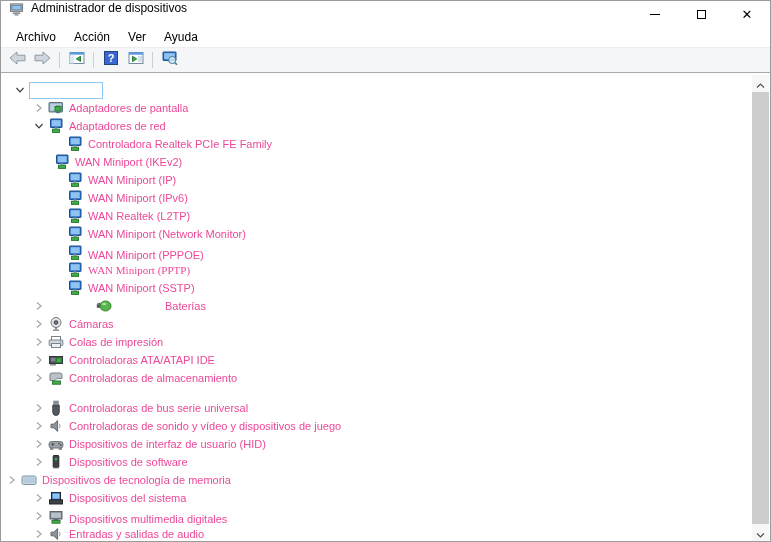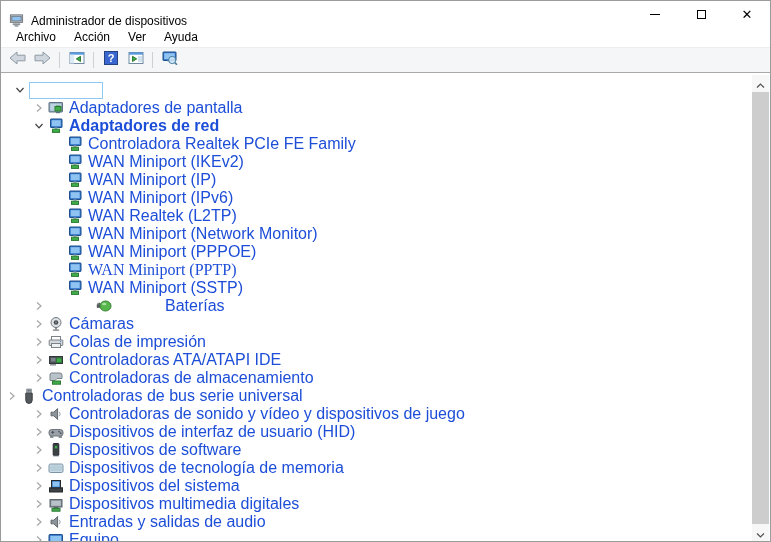--- a/index.html
+++ b/index.html
@@ -2,21 +2,21 @@
 <html><head>
 <meta charset="utf-8">
 <style>
   * { box-sizing: border-box; margin: 0; padding: 0; }
   html, body { background: #fff; }
   body { font-family: "Liberation Sans", sans-serif; }
   .window {
     position: relative; width: 771px; height: 542px;
     background: #fff; border: 1px solid #9b9b9b; overflow: hidden;
   }
-  .titlebar { height: 27px; display: flex; align-items: flex-end; padding-left: 8px; background: #fff; }
+  .titlebar { height: 27px; display: flex; align-items: flex-start; padding-left: 8px; background: #fff; }
   .title-icon { width: 16px; height: 16px; display: flex; align-items: center; }
   .title-text { font-size: 12px; color: #000; margin-left: 6px; }
   .win-controls { margin-left: auto; height: 100%; display: flex; }
   .win-btn { width: 46px; height: 100%; display: flex; align-items: center; justify-content: center; }
   .min-glyph { width: 10px; height: 1px; background: #000; display: inline-block; }
   .max-glyph { width: 9px; height: 9px; border: 1px solid #000; display: inline-block; }
   .close-glyph { font-size: 13px; line-height: 1; color: #000; }
 
   .menubar { height: 19px; display: flex; align-items: flex-start; padding-left: 6px; background: #fff; }
   .menu-item { font-size: 12px; color: #000; padding: 2px 9px; }
@@ -28,21 +28,21 @@
   .tb-btn { width: 25px; height: 22px; display: flex; align-items: center; justify-content: center; }
   .tb-sep { width: 1px; height: 16px; background: #d0d0d0; margin: 0 4px; }
 
   .tree {
     position: absolute; top: 74px; left: 1px; right: 18px; bottom: 0;
     background: #fff; overflow: hidden; padding-top: 6px;
   }
   .row { height: 18px; display: flex; align-items: center; white-space: nowrap; }
   .chev { width: 19px; height: 18px; display: flex; align-items: center; justify-content: center; flex: none; }
   .ticon { width: 16px; height: 16px; margin-right: 5px; flex: none; display: flex; align-items: center; justify-content: center; }
-  .label { font-size: 16px; color: #1d4ed8; }
+  .label { font-size: 11px; color: #ec4899; }
   .edit-box {
     width: 74px; height: 17px; background: #fff;
     border: 1px solid #8ecaf5; display: inline-block;
   }
 
   .scrollbar {
     position: absolute; top: 74px; right: 1px; bottom: 0; width: 17px;
     background: #f0f0f0;
   }
   .sb-btn { position: absolute; left: 0; right: 0; height: 17px; display: flex; align-items: center; justify-content: center; background: #f7f7f7; }
@@ -154,21 +154,21 @@
             <rect x="1" y="2.5" width="13.5" height="9.5" rx="0.5" fill="#8ea5b5" stroke="#5c7284"></rect>
             <rect x="2.2" y="3.7" width="11" height="7" fill="#bcd3e2"></rect>
             <rect x="7" y="6.5" width="6" height="4.5" fill="#3fae49" stroke="#2c7a33"></rect>
             <rect x="8.5" y="5.2" width="1" height="1.3" fill="#2c7a33"></rect>
             <rect x="10.5" y="5.2" width="1" height="1.3" fill="#2c7a33"></rect>
             <rect x="8" y="12" width="4" height="1.2" fill="#5c7284"></rect>
           </svg>
         </span>
         <span class="label">Adaptadores de pantalla</span>
       </div>
-      <div class="row" style="padding-left: 27px; font-weight: bold;">
+      <div class="row" style="padding-left: 27px;">
         <span class="chev">
           <svg width="10" height="10" viewBox="0 0 10 10">
             <path d="M1.5 3 L5 6.8 L8.5 3" fill="none" stroke="#3c3c3c" stroke-width="1.2"></path>
           </svg>
         </span>
         <span class="ticon">
           <svg width="16" height="16" viewBox="0 0 16 16">
             <rect x="2.5" y="1" width="11.5" height="8.5" rx="0.5" fill="#2f74c9" stroke="#1f4f8c"></rect>
             <rect x="3.7" y="2.2" width="9" height="6" fill="#8fc3f2"></rect>
             <rect x="6.5" y="9.5" width="3" height="1.8" fill="#9fb0bf"></rect>
@@ -182,21 +182,21 @@
         <span class="ticon">
           <svg width="16" height="16" viewBox="0 0 16 16">
             <rect x="2.5" y="1" width="11.5" height="8.5" rx="0.5" fill="#2f74c9" stroke="#1f4f8c"></rect>
             <rect x="3.7" y="2.2" width="9" height="6" fill="#8fc3f2"></rect>
             <rect x="6.5" y="9.5" width="3" height="1.8" fill="#9fb0bf"></rect>
             <rect x="4.5" y="11.2" width="7" height="3.2" fill="#3fae49" stroke="#2c7a33"></rect>
           </svg>
         </span>
         <span class="label">Controladora Realtek PCIe FE Family</span>
       </div>
-      <div class="row" style="padding-left: 46px;">
+      <div class="row" style="padding-left: 33px;">
         <span class="chev"></span>
         <span class="ticon">
           <svg width="16" height="16" viewBox="0 0 16 16">
             <rect x="2.5" y="1" width="11.5" height="8.5" rx="0.5" fill="#2f74c9" stroke="#1f4f8c"></rect>
             <rect x="3.7" y="2.2" width="9" height="6" fill="#8fc3f2"></rect>
             <rect x="6.5" y="9.5" width="3" height="1.8" fill="#9fb0bf"></rect>
             <rect x="4.5" y="11.2" width="7" height="3.2" fill="#3fae49" stroke="#2c7a33"></rect>
           </svg>
         </span>
         <span class="label">WAN Miniport (IKEv2)</span>
@@ -360,21 +360,21 @@
           </svg>
         </span>
         <span class="ticon">
           <svg width="16" height="16" viewBox="0 0 16 16">
             <path d="M3 3 h9 a2 2 0 0 1 2 2 v3.5 h-5 l-2 2 H2 V5 a2 2 0 0 1 1-2 Z" fill="#b9c2c9" stroke="#7b8288"></path>
             <rect x="4.5" y="11" width="8" height="3.2" fill="#3fae49" stroke="#2c7a33"></rect>
           </svg>
         </span>
         <span class="label">Controladoras de almacenamiento</span>
       </div>
-      <div class="row" style="">
+      <div class="row" style="padding-left: 27px; margin-top: 12px;">
         <span class="chev">
           <svg width="10" height="10" viewBox="0 0 10 10">
             <path d="M3 1.5 L7 5 L3 8.5" fill="none" stroke="#a6a6a6" stroke-width="1.2"></path>
           </svg>
         </span>
         <span class="ticon">
           <svg width="16" height="16" viewBox="0 0 16 16">
             <rect x="5.8" y="1.2" width="4.4" height="4" fill="#aeb6bd" stroke="#7b8288"></rect>
             <rect x="6.8" y="2" width="1" height="1.5" fill="#5a6065"></rect>
             <rect x="8.4" y="2" width="1" height="1.5" fill="#5a6065"></rect>
@@ -424,21 +424,21 @@
         </span>
         <span class="ticon">
           <svg width="16" height="16" viewBox="0 0 16 16">
             <rect x="5.2" y="1.5" width="5.6" height="12" rx="0.8" fill="#3c4146" stroke="#26292c"></rect>
             <rect x="6.8" y="4" width="2.4" height="2.4" fill="#3fae49"></rect>
             <rect x="5.2" y="13.6" width="5.6" height="0.9" fill="#9aa1a7"></rect>
           </svg>
         </span>
         <span class="label">Dispositivos de software</span>
       </div>
-      <div class="row" style="padding-left: 27px;">
+      <div class="row" style="">
         <span class="chev">
           <svg width="10" height="10" viewBox="0 0 10 10">
             <path d="M3 1.5 L7 5 L3 8.5" fill="none" stroke="#a6a6a6" stroke-width="1.2"></path>
           </svg>
         </span>
         <span class="ticon">
           <svg width="16" height="16" viewBox="0 0 16 16">
             <rect x="1" y="4" width="14" height="8.5" rx="1.5" fill="#cfe0ea" stroke="#7d93a3"></rect>
             <rect x="2.2" y="5.2" width="11.6" height="6.1" rx="1" fill="#b7cdd9"></rect>
           </svg>

